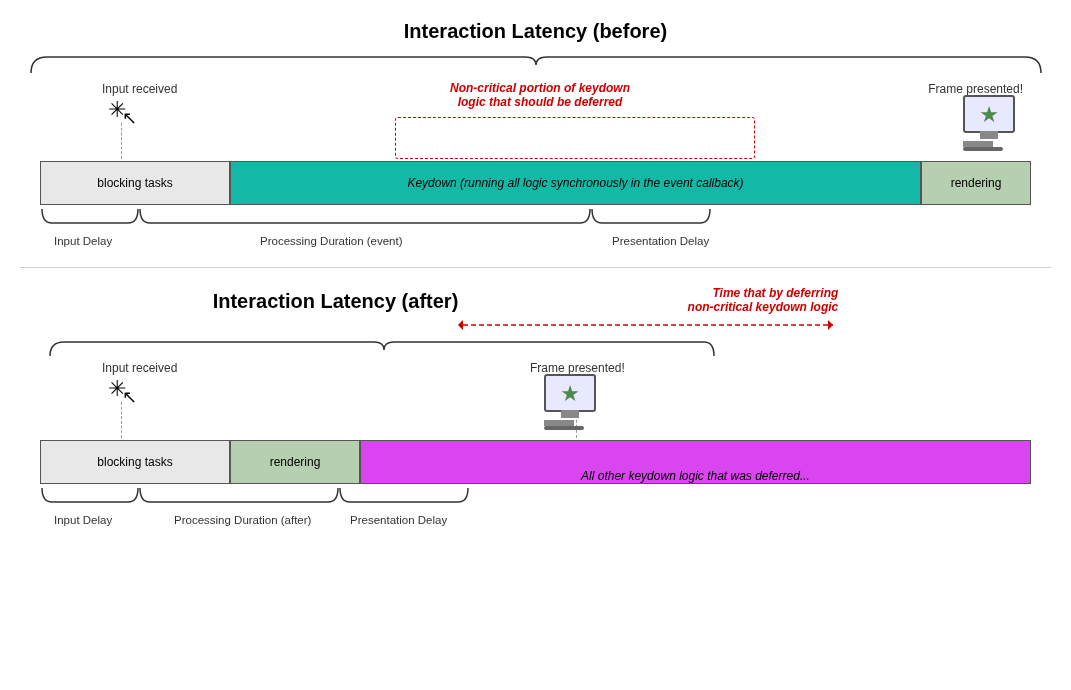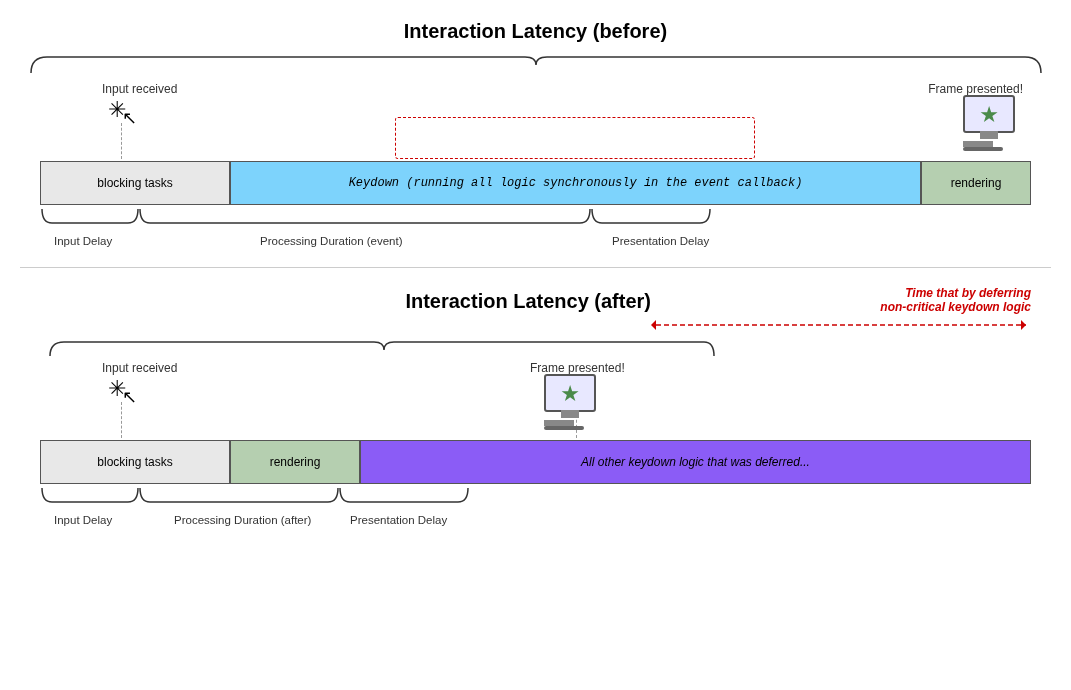--- a/index.html
+++ b/index.html
@@ -48,43 +48,43 @@
       position: relative;
     }
 
     .block-blocking {
       background: #e8e8e8;
       width: 190px;
       flex-shrink: 0;
     }
 
     .block-keydown-before {
-      background: #7dd3fc;
+      background: #14b8a6;
       flex: 1;
       font-style: italic;
-      font-family: Liberation Mono, monospace;
     }
 
     .block-keydown-after {
       background: #fce46a;
       width: 200px;
       flex-shrink: 0;
       font-style: italic;
     }
 
     .block-rendering {
       background: #b5cfb0;
       width: 110px;
       flex-shrink: 0;
     }
 
     .block-deferred {
-      background: #8b5cf6;
+      background: #d946ef;
       flex: 1;
       font-style: italic;
+      align-items: flex-end;
     }
 
     .label-red {
       color: #cc0000;
       font-style: italic;
       font-weight: bold;
       text-align: center;
       white-space: nowrap;
     }
     .monitor-screen {
@@ -152,20 +152,24 @@
 
       <div style="position:absolute; left:82px; top:0;">
         <span style="font-size:12px; color:#333;">Input received</span>
       </div>
 
       <div style="position:absolute; left:88px; top:16px; font-size:22px;">✳</div>
       <div style="position:absolute; left:102px; top:26px; font-size:18px;">↖</div>
 
       <div style="position:absolute; left:101px; top:42px; width:1px; height:36px; border-left:1.5px dashed #999;"></div>
 
+      <div style="position:absolute; left:430px; top:0; text-align:center;">
+        <div class="label-red" style="font-size:12px;">Non-critical portion of keydown</div>
+        <div class="label-red" style="font-size:12px;">logic that should be deferred</div>
+      </div>
 
       <div style="position:absolute; left:375px; top:36px; width:360px; height:42px; border:1.5px dashed #cc0000; border-radius:3px;"></div>
 
       <div style="position:absolute; right:28px; top:0;">
         <span style="font-size:12px; color:#333;">Frame presented!</span>
       </div>
 
       <div style="position:absolute; right:36px; top:14px;">
         <div class="monitor-screen">
           <span class="star">★</span>
@@ -206,21 +210,21 @@
       <div style="position:absolute; bottom:2px; left:220px; font-size:11.5px; color:#333; white-space:nowrap;">Processing Duration (event)</div>
       <div style="position:absolute; bottom:2px; left:572px; font-size:11.5px; color:#333; white-space:nowrap;">Presentation Delay</div>
     </div>
 
   </div>
 
   <hr class="section-divider" style="margin: 18px 0;">
 
   <div class="section" style="margin-top:6px;">
 
-    <div style="display:flex; align-items:flex-start; justify-content:flex-end;">
+    <div style="display:flex; align-items:flex-start; justify-content:center;">
       <div class="section-title" style="flex:0 0 auto; margin-top:4px;">Interaction Latency (after)</div>
 
       <div style="position:relative; margin-right: 20px; margin-top:0;">
         <div style="color:#cc0000; font-style:italic; font-weight:bold; font-size:12px; text-align:right;">
           <span>Time that by deferring</span><br>
           <span>non-critical keydown logic</span>
         </div>
 
         <svg width="380" height="22" style="display:block;">
           <line x1="5" y1="11" x2="375" y2="11" stroke="#cc0000" stroke-width="1.5" stroke-dasharray="5,3"></line>

